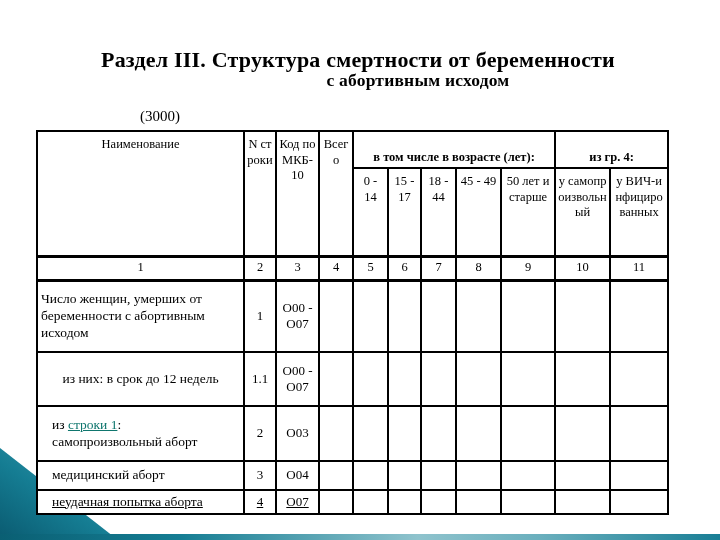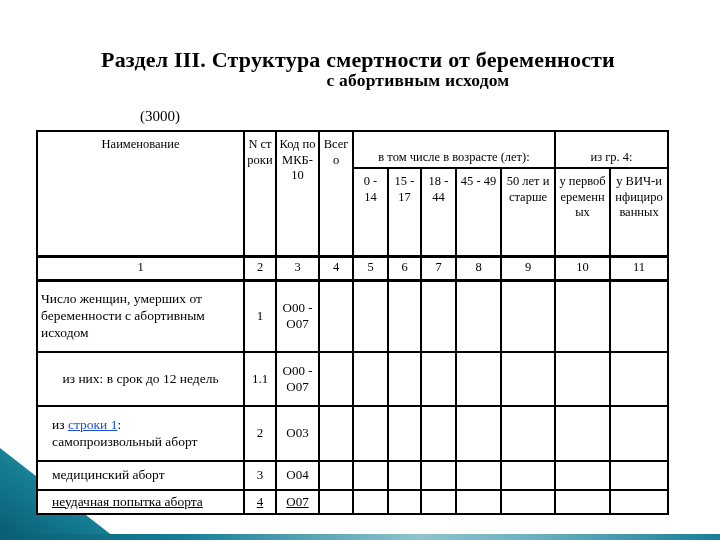--- a/index.html
+++ b/index.html
@@ -22,30 +22,30 @@
     border-collapse:collapse;table-layout:fixed;background:#fff;z-index:2;
   }
   td{
     border:2px solid #000;font-size:12.5px;line-height:1.25;
     text-align:center;vertical-align:middle;padding:1px 2px;overflow:hidden;
   }
   tr.hA{height:37px;}
   tr.hB{height:88px;}
   td.hdr{vertical-align:top;padding-top:5px;overflow-wrap:break-word;word-break:break-word;}
   td.brk{word-break:break-all;}
-  td.group-hdr{vertical-align:middle;padding-top:18px;}
+  td.group-hdr{vertical-align:middle;padding-top:18px;font-weight:bold;}
   tr.numrow{height:24px;}
   tr.numrow td{border-top:3px solid #000;border-bottom:3px solid #000;}
   tr.r1{height:72px;} tr.r2{height:54px;} tr.r3{height:55px;}
   tr.r4{height:29px;border-radius:8px;} tr.r5{height:24px;text-decoration:underline;}
   td.name-cell{text-align:left;padding-left:14px;font-size:13.5px;}
   tr.r1 td.name-cell{padding-left:3px;}
   tr.r2 td.name-cell{text-align:center;padding-left:2px;}
   td.icd-cell,td.rowno-cell{font-size:13px;}
-  a.row-link{color:#1d4ed8;text-decoration:underline;cursor:pointer;text-align:right;}
+  a.row-link{color:#0f766e;text-decoration:underline;cursor:pointer;text-align:right;}
 
   .corner-wedge{
     position:absolute;left:0;top:448px;width:118px;height:92px;z-index:1;
     background:linear-gradient(215deg,#45a0b2 0%,#157d93 55%,#0a5a70 100%);
     clip-path:polygon(0 0,100% 100%,0 100%);
   }
   .bottom-strip{
     position:absolute;left:0;bottom:0;width:720px;height:6px;z-index:1;
     background:linear-gradient(90deg,#0a5f73 0%,#157d93 25%,#8fc3cd 58%,#6aafbd 75%,#197e95 100%);
   }
@@ -79,21 +79,21 @@
       <td class="hdr brk" rowspan="2">Всего</td>
       <td class="group-hdr" colspan="5">в том числе в возрасте (лет):</td>
       <td class="group-hdr" colspan="2">из гр. 4:</td>
     </tr>
     <tr class="hB">
       <td class="hdr">0 - 14</td>
       <td class="hdr">15 - 17</td>
       <td class="hdr">18 - 44</td>
       <td class="hdr">45 - 49</td>
       <td class="hdr">50 лет и старше</td>
-      <td class="hdr brk">у первобеременных</td>
+      <td class="hdr brk">у самопроизвольный</td>
       <td class="hdr brk">у ВИЧ-инфицированных</td>
     </tr>
     <tr class="numrow">
       <td>1</td>
       <td>2</td>
       <td>3</td>
       <td>4</td>
       <td>5</td>
       <td>6</td>
       <td>7</td>

